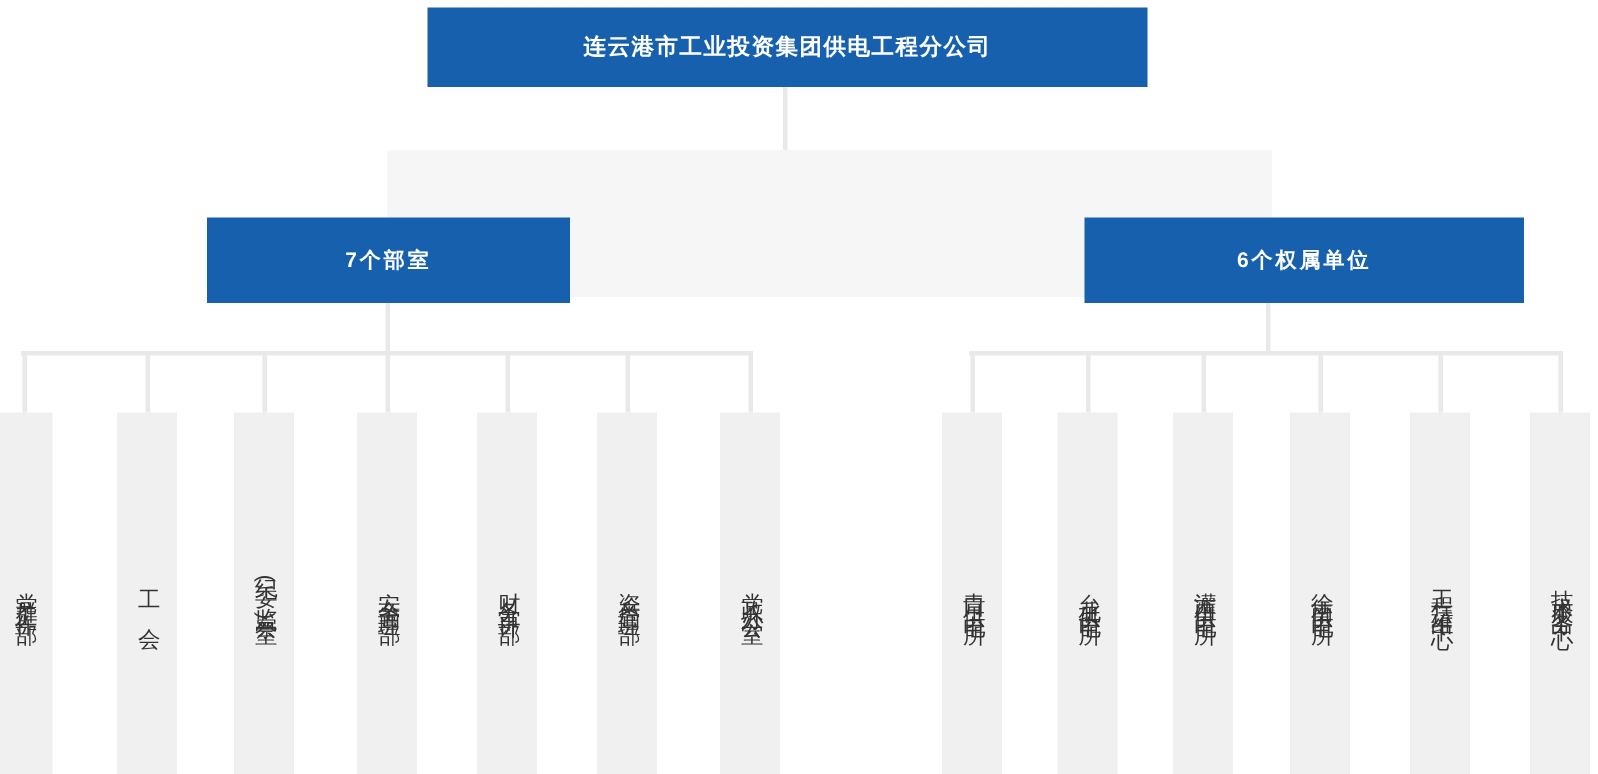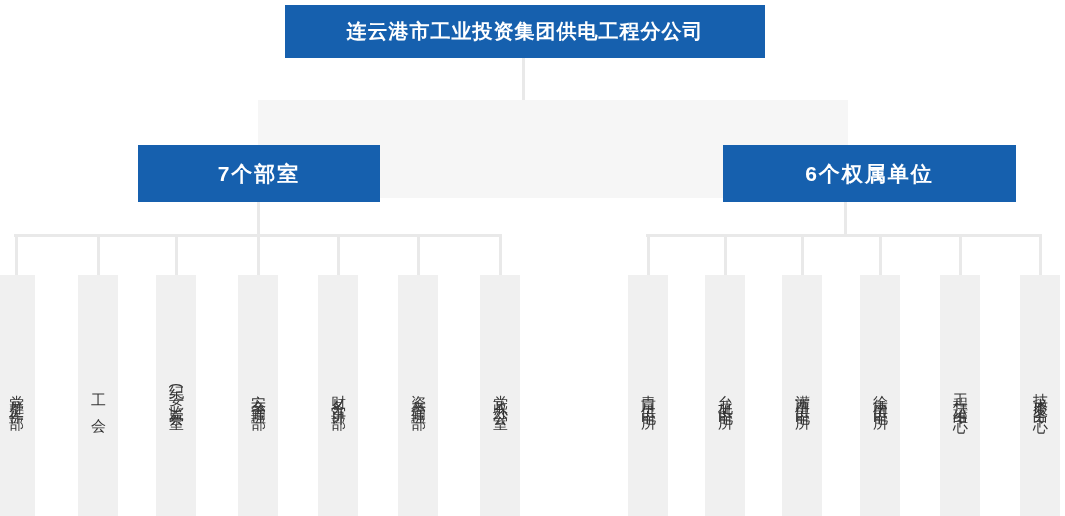--- a/index.html
+++ b/index.html
@@ -17,23 +17,23 @@
     background: #1660ae;
     color: #ffffff;
     display: flex;
     align-items: center;
     justify-content: center;
     font-weight: bold;
     text-align: center;
   }
   .root-box {
     left: 285px; top: 5px; width: 480px; height: 53px;
-    font-size: 20px; letter-spacing: 1px;
+    font-size: 15px; letter-spacing: 1px;
   }
-  .group-box { top: 145px; height: 57px; font-size: 21px; letter-spacing: 2px; }
+  .group-box { top: 145px; height: 57px; font-size: 14px; letter-spacing: 2px; }
   .group-left  { left: 138px; width: 242px; }
   .group-right { left: 723px; width: 293px; }
   .band {
     position: absolute;
     left: 258px; top: 100px; width: 590px; height: 98px;
     background: #f6f6f6;
   }
   .line { position: absolute; background: #e9e9e9; }
   .col {
     position: absolute;

